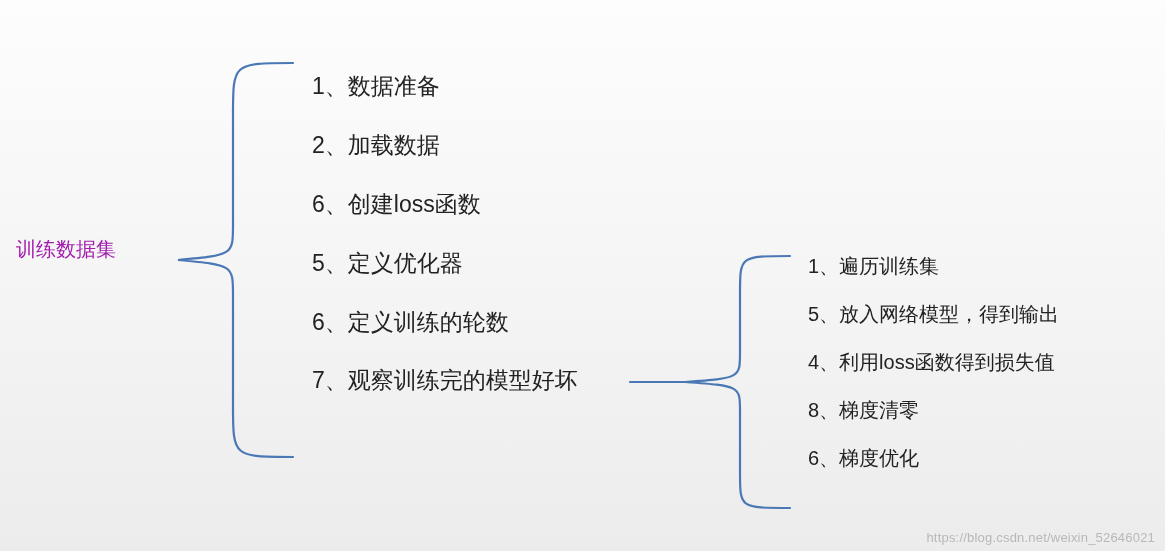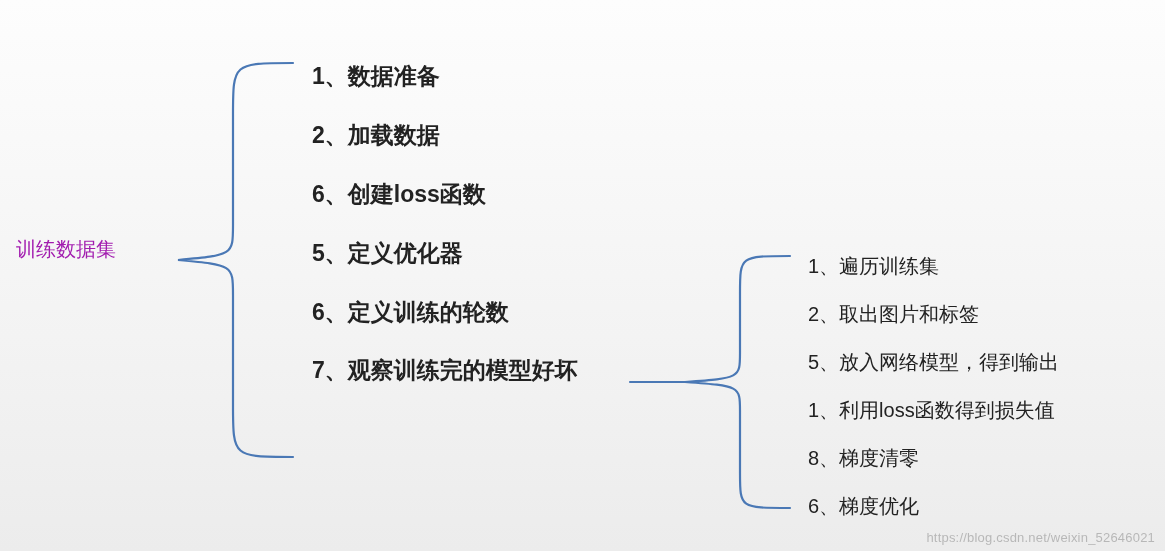--- a/index.html
+++ b/index.html
@@ -54,21 +54,21 @@
 <svg class="brace" style="left:138px; top:55px;" width="160" height="410" viewBox="0 0 160 410">
   <path d="M155 8 
            C 95 8, 95 8, 95 60 
            L 95 170 
            C 95 200, 95 200, 40 205 
            C 95 210, 95 210, 95 240 
            L 95 350 
            C 95 402, 95 402, 155 402" fill="none" stroke="#4a78b5" stroke-width="2.2" stroke-linecap="round"></path>
 </svg>
 
-<div class="col" style="left:312px; top:62px;font-weight:bold;">
+<div class="col" style="left:312px; top:72px;">
   <div class="item">1、数据准备</div>
   <div class="item">2、加载数据</div>
   <div class="item">6、创建loss函数</div>
   <div class="item">5、定义优化器</div>
   <div class="item">6、定义训练的轮数</div>
   <div class="item">7、观察训练完的模型好坏</div>
 </div>
 
 <svg class="brace" style="left:620px; top:248px;" width="180" height="268" viewBox="0 0 180 268">
   <path d="M170 8 
@@ -76,20 +76,19 @@
            L 120 105 
            C 120 130, 120 130, 65 134 
            C 120 138, 120 138, 120 163 
            L 120 225 
            C 120 260, 120 260, 170 260" fill="none" stroke="#4a78b5" stroke-width="2.2" stroke-linecap="round"></path>
   <path d="M65 134 L 10 134" fill="none" stroke="#4a78b5" stroke-width="2.2" stroke-linecap="round"></path>
 </svg>
 
 <div class="col col2" style="left:808px; top:253px;">
   <div class="item">1、遍历训练集</div>
-  <div class="item">2、取出图片和标签</div>
   <div class="item">5、放入网络模型，得到输出</div>
-  <div class="item">1、利用loss函数得到损失值</div>
+  <div class="item">4、利用loss函数得到损失值</div>
   <div class="item">8、梯度清零</div>
   <div class="item">6、梯度优化</div>
 </div>
 
 <div class="watermark">https://blog.csdn.net/weixin_52646021</div>
 
 </body></html>

